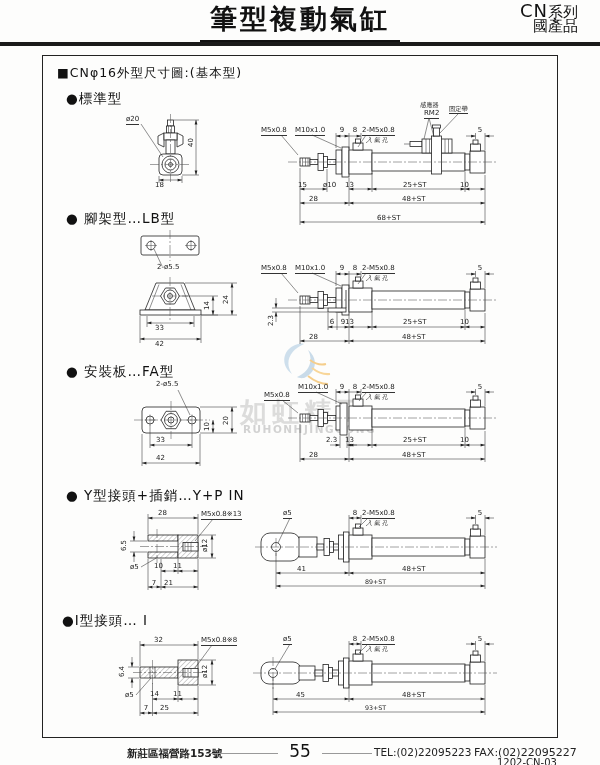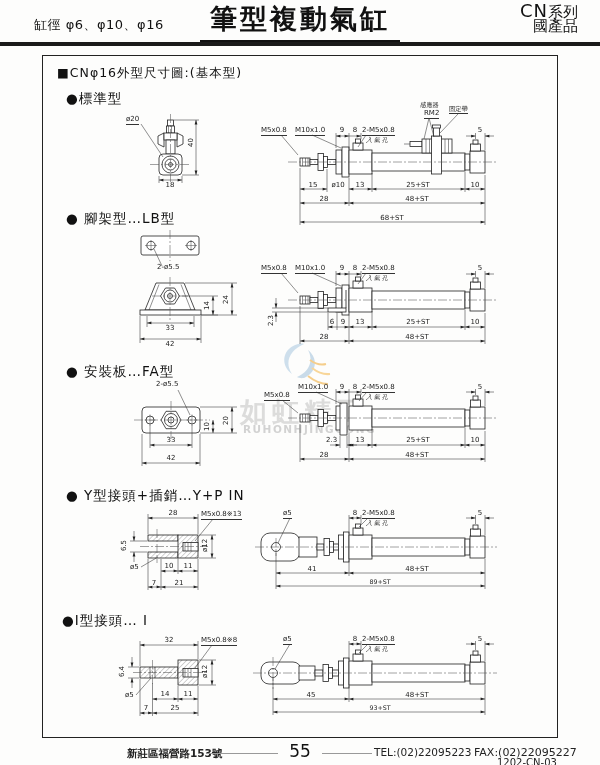--- a/index.html
+++ b/index.html
@@ -13,21 +13,21 @@
   .series .cn{font-size:18px;letter-spacing:1px}
   .series .sf{font-size:15px}
   .series .or{font-size:15px;display:block;text-align:right;margin-top:-2px}
   .rule{position:absolute;left:0;top:42px;width:600px;height:4px;background:#1a1a1a}
   
   .box{position:absolute;left:42px;top:55px;width:514px;height:681px;border:1.6px solid #222}
   .boxtitle{position:absolute;left:57px;top:65px;font-size:12.5px;letter-spacing:1px}
   .sec{position:absolute;font-size:13.5px;letter-spacing:1px;color:#111}
   
   .lbl{position:absolute;font-size:7px;line-height:1;color:#1a1a1a;white-space:nowrap}
-  .c{width:30px;text-align:center}
+  .c{width:30px;text-align:left}
   .c1{width:10px;text-align:center}
   .u{border-bottom:.8px solid #333;padding-bottom:1px}
   .vl{width:20px;text-align:center;transform:rotate(-90deg)}
   .small{font-size:6.3px}
   .hand{font-size:6.3px;font-style:italic;letter-spacing:1.5px;color:#333}
   svg.lines{position:absolute;left:0;top:0}
   
   .wm1{position:absolute;left:240px;top:394px;font-size:27px;font-weight:bold;letter-spacing:5px;
        color:rgba(165,165,165,.38);white-space:nowrap}
   .wm2{position:absolute;left:243px;top:423px;font-size:10.5px;font-weight:bold;letter-spacing:1.5px;
@@ -39,21 +39,20 @@
   .f-tel{position:absolute;left:374px;top:746px;font-size:10.5px;color:#222}
   .f-fax{position:absolute;left:474px;top:746px;font-size:11px;color:#222}
   .f-doc{position:absolute;left:497px;top:757px;font-size:10px;color:#222}
   .f-line{position:absolute;top:753px;height:1px;background:#999}
 </style>
 </head>
 <body>
 
 <div class="page">
 
-  <div class="bore">缸徑 φ6、φ10、φ16</div>
   <div class="title">筆型複動氣缸</div>
   <div class="series">
     <span class="cn">CN</span><span class="sf">系列</span>
     <span class="or">國產品</span>
   </div>
   <div class="rule"></div>
 
   <div class="box"></div>
   <div class="boxtitle">■CNφ16外型尺寸圖:(基本型)</div>
 

